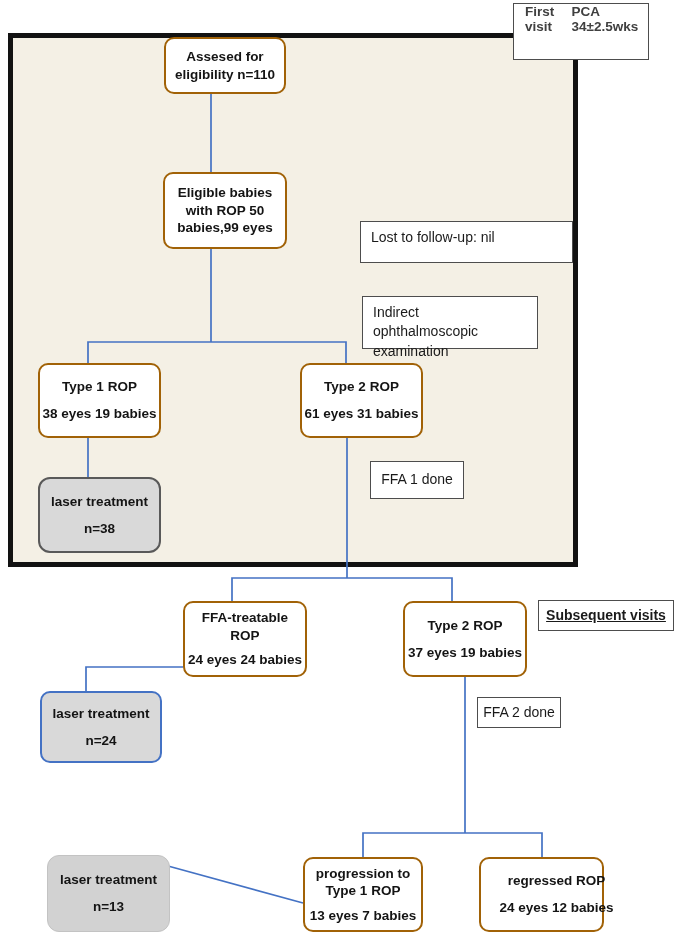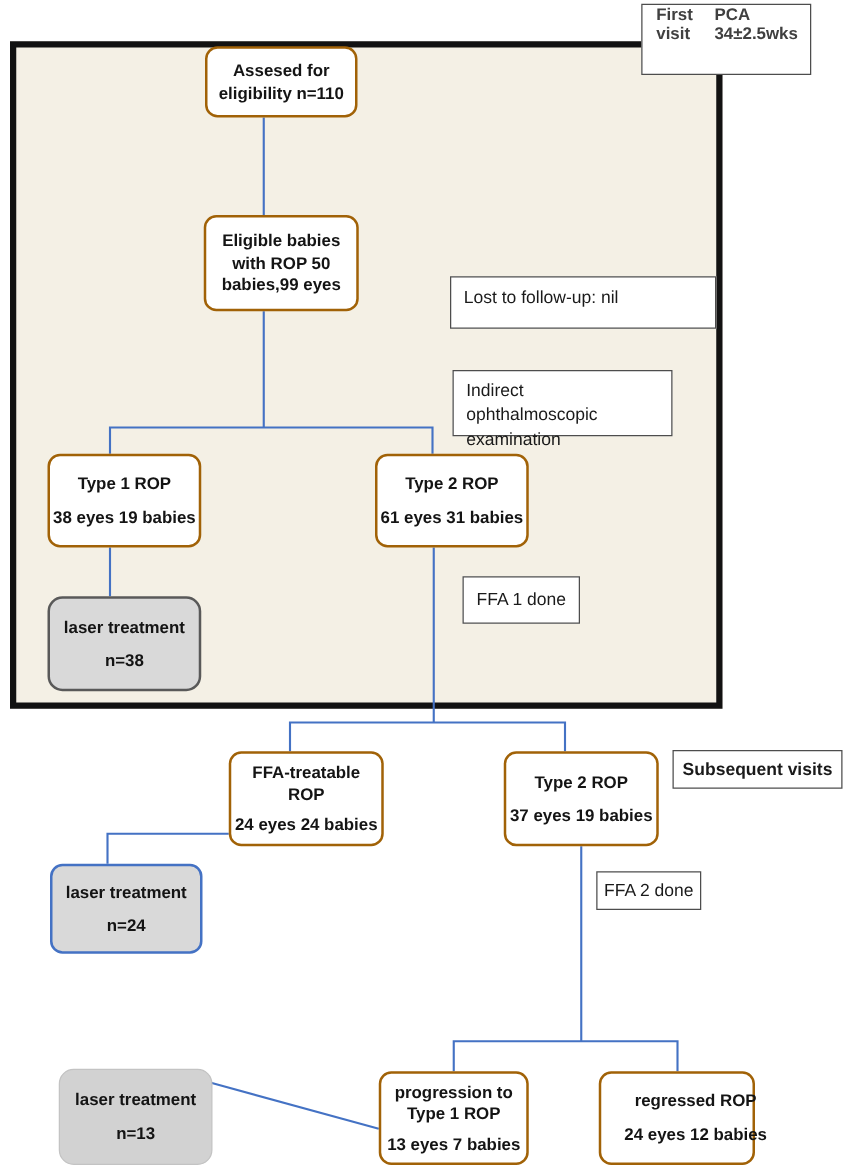--- a/index.html
+++ b/index.html
@@ -27,21 +27,21 @@
   .gray-blue  { background:#d9d9d9; border-color:#4472c4; border-radius:10px; }
   .gray-plain { background:#d2d2d2; border-color:#c3c3c3; border-width:1px; border-radius:12px; }
 
   .ann {
     position:absolute; box-sizing:border-box; z-index:2;
     background:#ffffff; border:1.4px solid #4d4d4d;
     font-size:14px; font-weight:normal; color:#1a1a1a;
     padding:6px 10px; text-align:left; line-height:1.38;
   }
   .ann.center { display:flex; align-items:center; justify-content:center; text-align:center; padding:2px 4px; }
-  .ann.bold { font-weight:bold; }
+  .ann.bold { font-weight:bold;text-decoration:underline; }
   .firstvisit {
     position:absolute; left:513px; top:3px; width:136px; height:57px; box-sizing:border-box;
     background:#ffffff; border:1.4px solid #4d4d4d; z-index:2;
     display:flex; justify-content:flex-end; row-gap:10px;
     padding-left:11px; font-weight:bold; font-size:13.5px; color:#404040;
   }
 </style>
 </head>
 <body>
 

